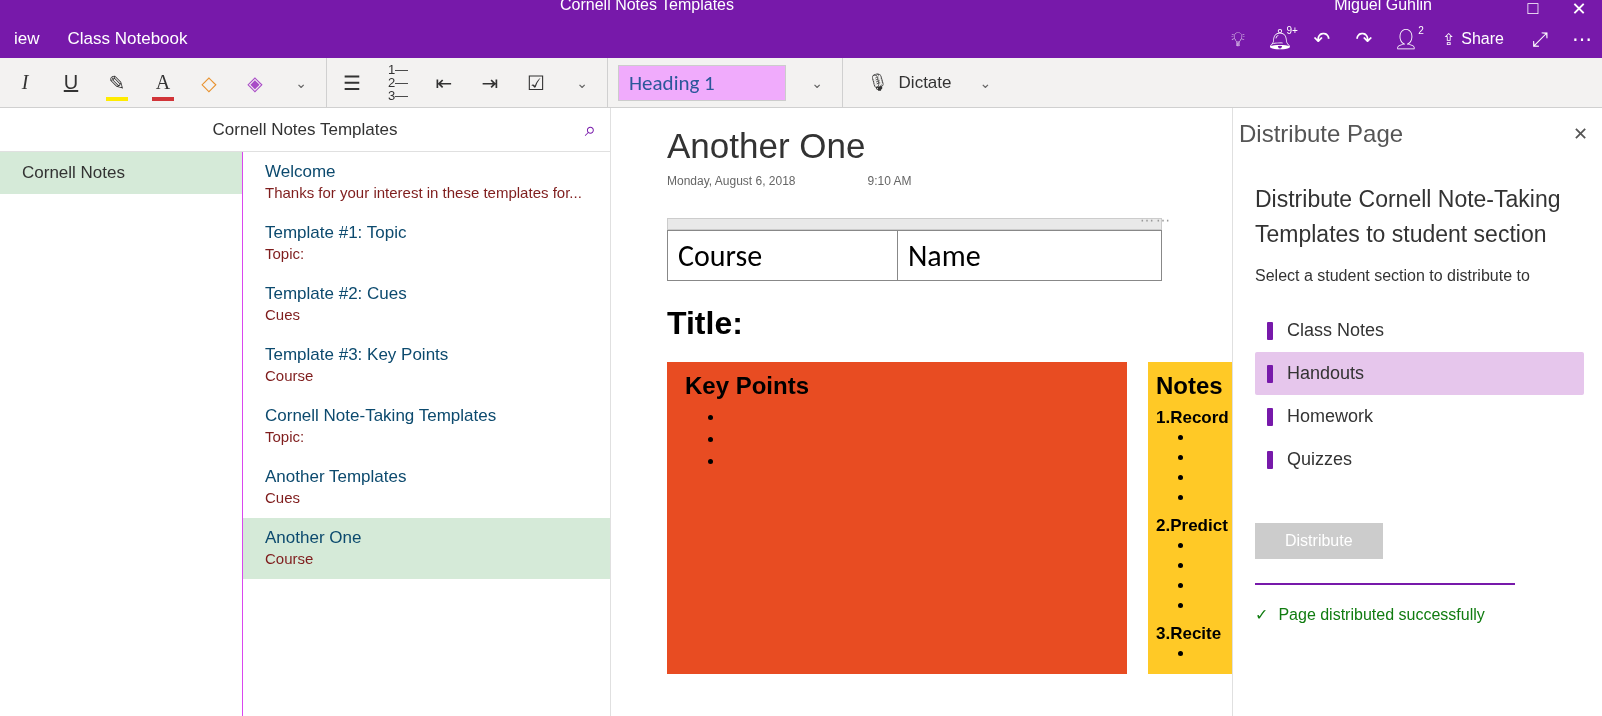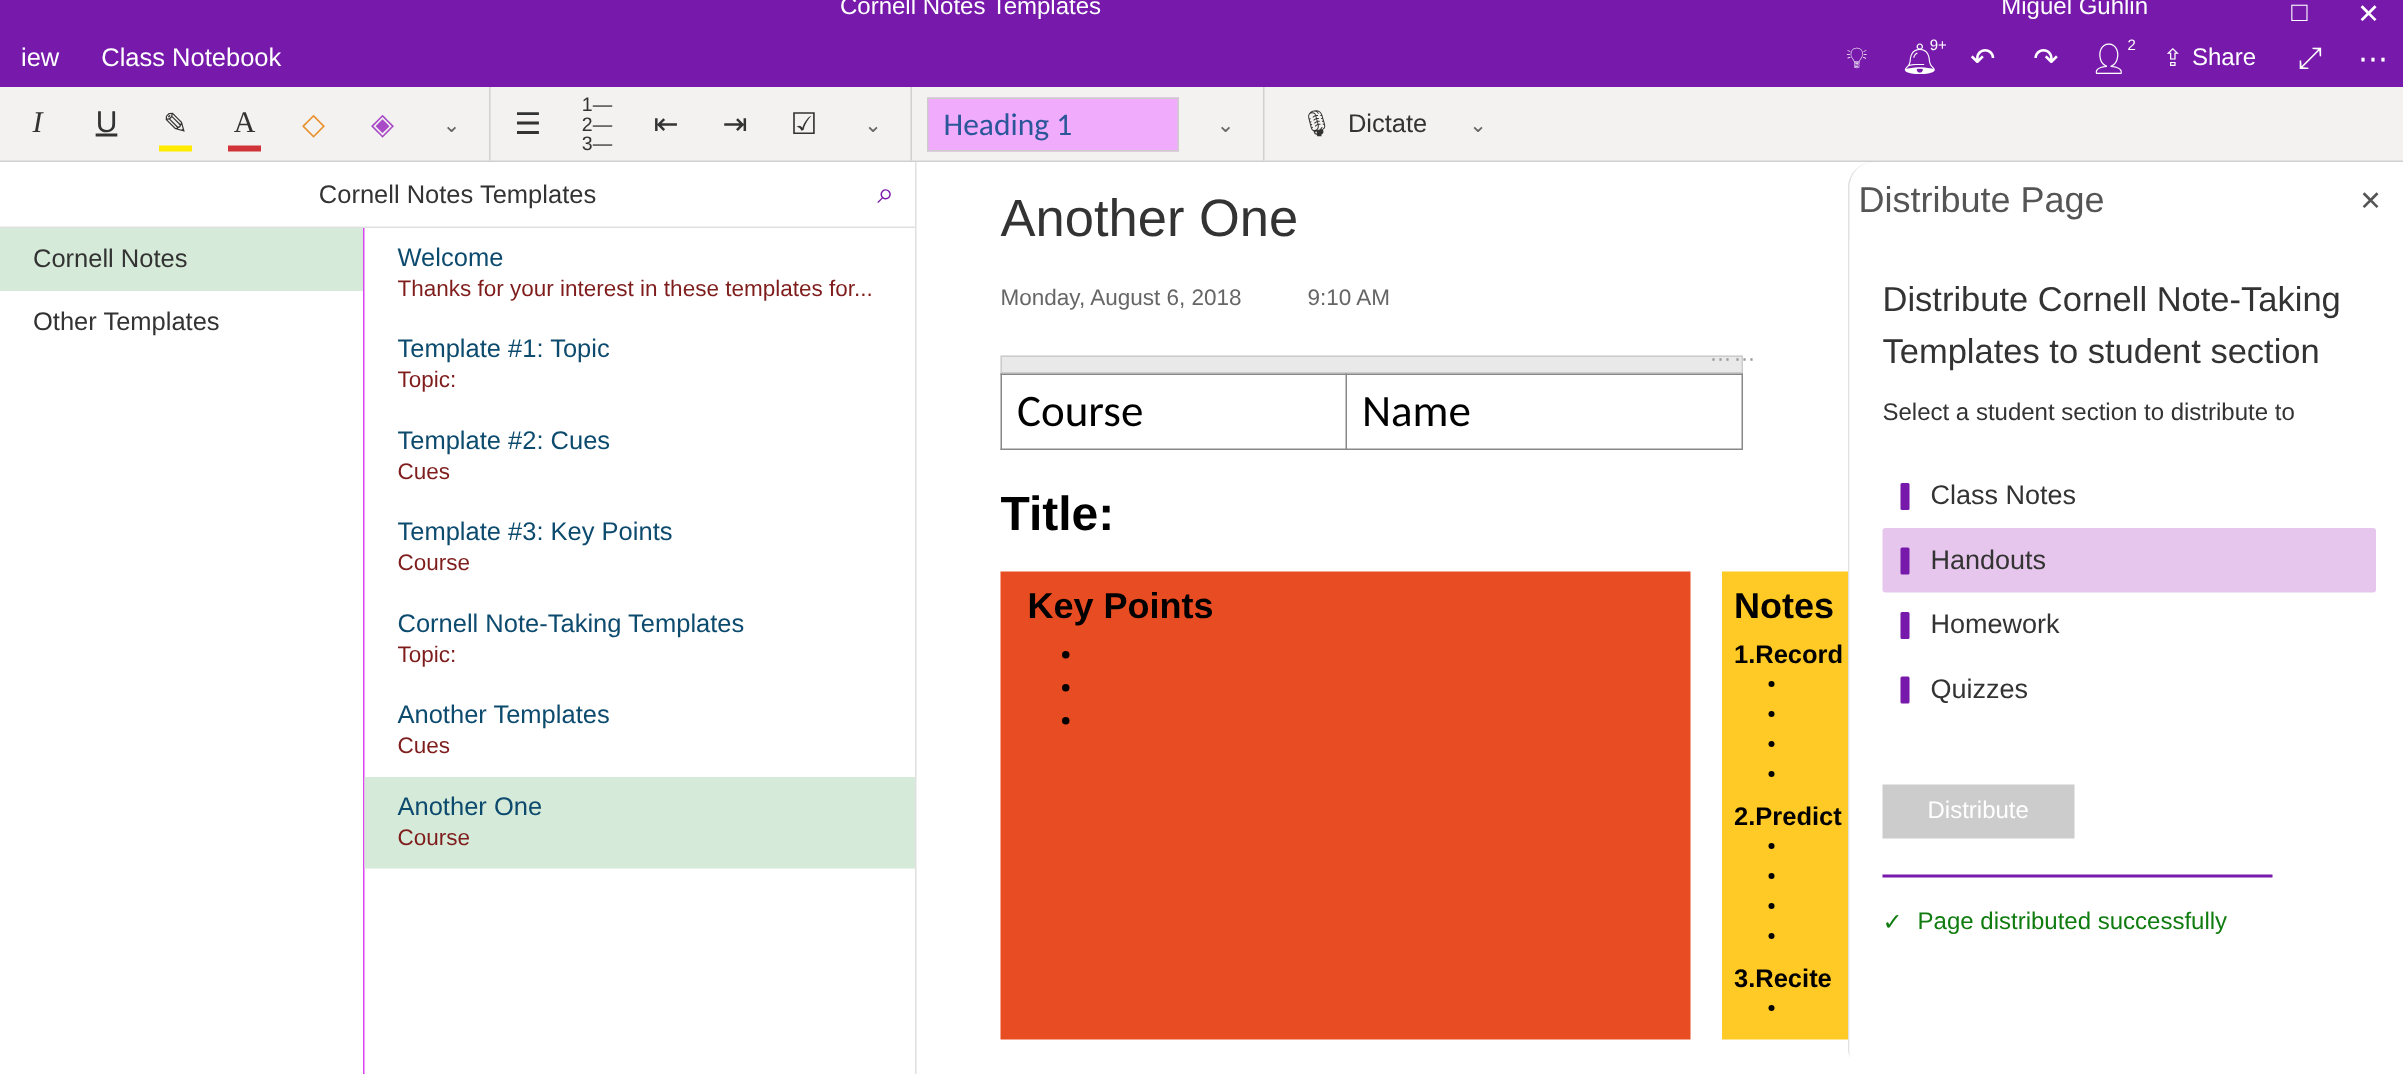--- a/index.html
+++ b/index.html
@@ -41,40 +41,40 @@
   .sections .item.active { background: #d5ead8; }
   .pages { flex: 1; }
   .pages .item { padding: 10px 22px 12px 22px; }
   .pages .item .t { font-size: 17px; color: #0c4a6e; }
   .pages .item .s { font-size: 15px; color: #7f1d1d; margin-top: 2px; white-space: nowrap; overflow: hidden; text-overflow: ellipsis; }
   .pages .item.active { background: #d5ead8; }
 
   
   .canvas { flex: 1; padding: 18px 0 0 56px; overflow: hidden; position: relative; }
   .canvas .page-title { font-size: 35px; color: #333; font-weight: 350; }
-  .canvas .meta { margin-top: 24px; font-size: 15px; color: #666; display: flex; gap: 44px; }
+  .canvas .meta { margin-top: 8px; font-size: 12px; color: #666; display: flex; gap: 72px; }
   .note-box { margin-top: 30px; position: relative; }
   .drag-dots { position: absolute; right: 60px; top: -6px; color: #999; font-size: 14px; letter-spacing: 2px; }
   .grip { height: 12px; background: #e9e9e9; border: 1px solid #ccc; width: 495px; }
   .course-table { border-collapse: collapse; width: 495px; }
   .course-table td { border: 1px solid #888; padding: 6px 10px; font-size: 30px; font-family: Calibri, sans-serif; }
   .note-title { font-size: 32px; font-weight: 700; margin-top: 24px; font-family: Liberation Sans, sans-serif; }
   .kp-table { margin-top: 20px; display: flex; font-family: Calibri, sans-serif; gap: 21px; }
   .kp-left { width: 460px; background: #e84c22; padding: 10px 18px; color: #000; }
   .kp-left h3 { font-size: 24px; font-weight: 700; }
   .kp-left ul { list-style: disc; padding-left: 40px; margin-top: 6px; font-size: 18px; }
   .kp-left ul li { height: 22px; }
   .kp-right { flex: 1; background: #ffc926; padding: 10px 8px; color: #000; overflow: hidden; }
   .kp-right h3 { font-size: 24px; font-weight: 700; }
   .kp-right .step { font-weight: 700; font-size: 17px; margin-top: 8px; white-space: nowrap; }
   .kp-right ul { list-style: disc; padding-left: 38px; }
   .kp-right ul li { height: 20px; }
 
   
-  .pane { width: 370px; border-left: 1px solid #e0e0e0; display: flex; flex-direction: column; border-radius: 17px; }
+  .pane { width: 370px; border-left: 1px solid #e0e0e0; display: flex; flex-direction: column; }
   .pane-header { display: flex; align-items: center; justify-content: space-between; padding: 12px 6px 12px 6px; }
   .pane-header .t { font-size: 24px; color: #555; }
   .pane-header .x { font-size: 18px; color: #555; padding: 0 8px; }
   .pane-body { background: #fff; flex: 1; padding: 22px 18px 0 22px; position: relative; }
   .pane-body h2 { font-size: 23px; font-weight: 400; color: #333; line-height: 1.5; }
   .pane-body .sub { font-size: 16px; color: #333; margin-top: 16px; }
   .sect-list { margin-top: 24px; }
   .sect-list .row { display: flex; align-items: center; gap: 14px; padding: 11px 12px; font-size: 18px; color: #333; border-radius: 2px; }
   .sect-list .row .tabmark { width: 6px; height: 18px; background: #7719aa; border-radius: 1px; }
   .sect-list .row.sel { background: #e6c6ec; }
@@ -152,21 +152,20 @@
 <div class="main">
 
   <div class="nav">
     <div class="nav-header">
       <span class="title">Cornell Notes Templates</span>
       <span class="search">⌕</span>
     </div>
     <div class="nav-body">
       <div class="sections">
         <div class="item active">Cornell Notes</div>
-        <div class="item">Other Templates</div>
       </div>
       <div class="pages">
         <div class="item">
             <div class="t">Welcome</div>
             <div class="s">Thanks for your interest in these templates for...</div>
           </div>
         <div class="item">
             <div class="t">Template #1: Topic</div>
             <div class="s">Topic:</div>
           </div>

